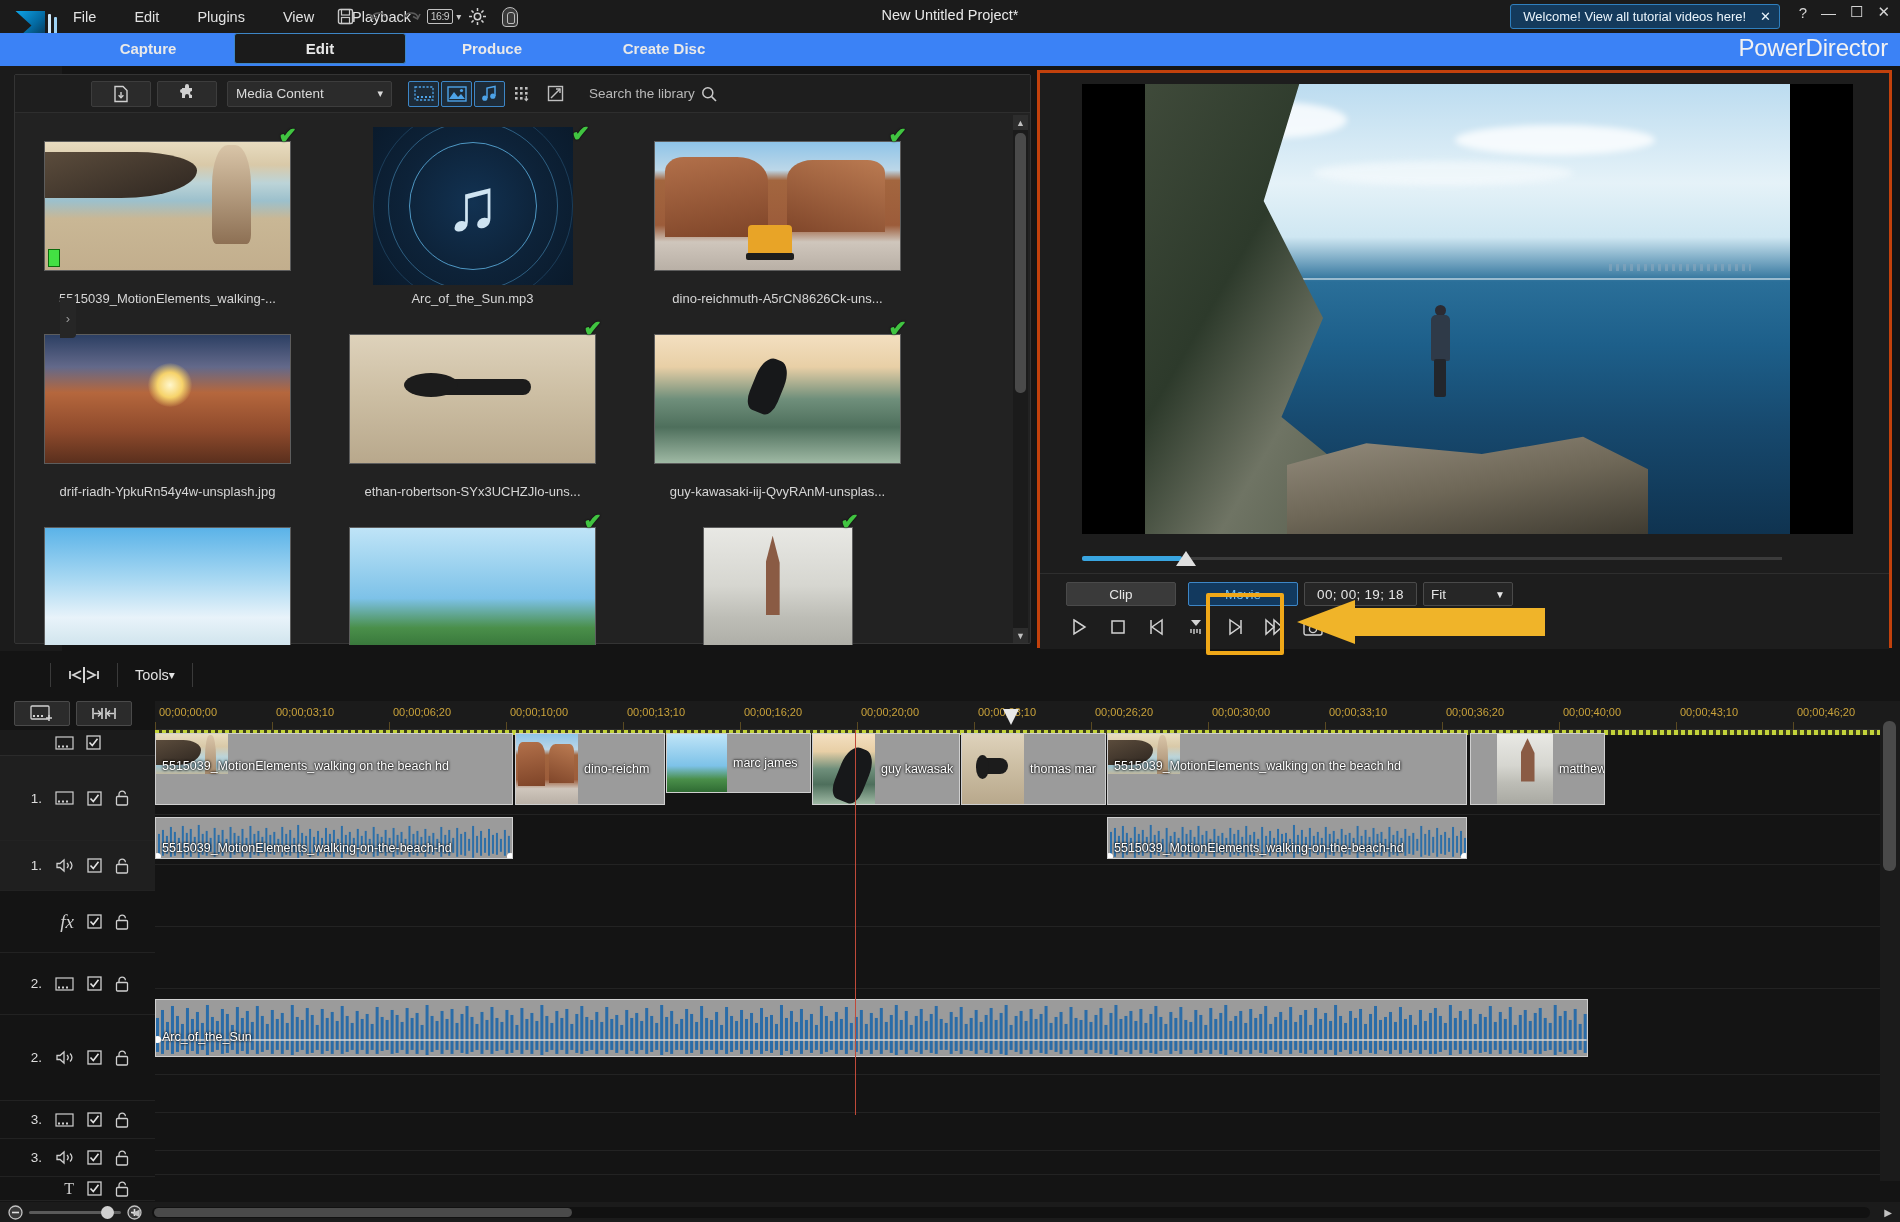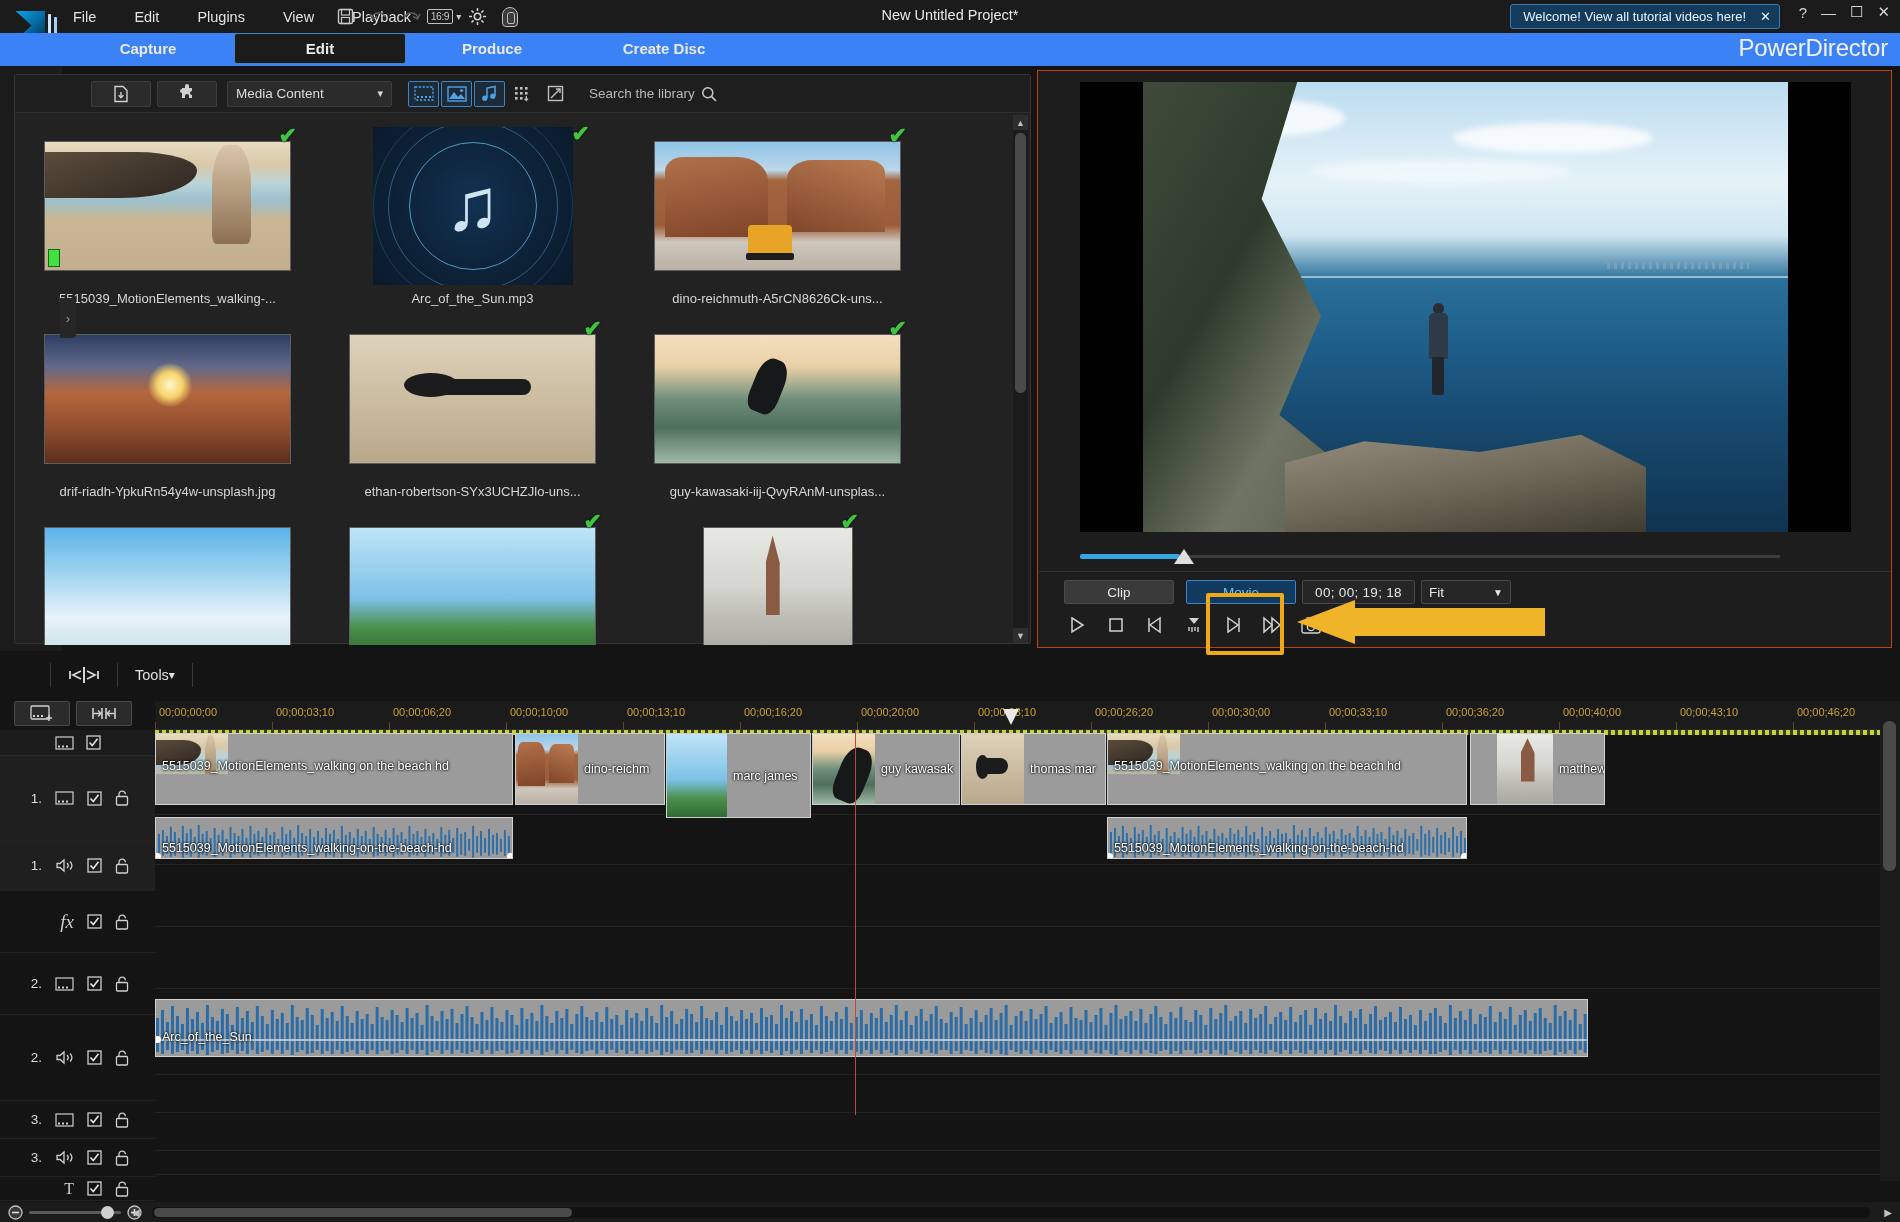--- a/index.html
+++ b/index.html
@@ -201,21 +201,21 @@
   
   .music-art { position:absolute; inset:0; background:radial-gradient(circle at 50% 48%,#123252 0%,#0d2238 55%,#0a1a2b 100%); }
   .ring { position:absolute; left:50%; top:50%; transform:translate(-50%,-50%); border-radius:50%; border:1.5px solid rgba(86,170,222,.45); }
   .r1{width:170px;height:170px;} .r2{width:128px;height:128px;border-color:rgba(100,190,240,.75);}
   .r3{width:200px;height:200px;border-color:rgba(70,140,190,.28);}
   .note { position:absolute; left:50%; top:50%; transform:translate(-50%,-52%); font-size:74px; color:#cfe4f2; }
 
   
   .preview {
     position:absolute; left:1037px; top:70px; width:855px; height:578px;
-    background:#1d1d1d; border:1px solid #c2410c;
+    background:#1d1d1d; border:3px solid #c2410c;
   }
   .pv-video {
     position:absolute; left:42px; top:11px; width:771px; height:450px; background:#000;
   }
   .pv-img { position:absolute; left:63px; top:0; width:645px; height:450px; overflow:hidden;
     background:linear-gradient(180deg,#bcdcf0 0%,#e5f2f8 22%,#cfe7f2 34%,#2a6f99 44%,#1d5f8a 58%,#17496e 76%,#0f3350 100%); }
   .cloud { position:absolute; background:rgba(255,255,255,.78); border-radius:50%; filter:blur(3px); }
   .sea-horizon{ position:absolute; left:0; right:0; top:43%; height:2px; background:rgba(255,255,255,.5); }
   .cliff {
     position:absolute; left:0; top:0; width:46%; height:100%;
@@ -1113,21 +1113,21 @@
           </div>
           <div style="position:absolute;left:0;right:0;bottom:0;height:30px;background:#9b9b9b;"></div>
           <div class="clip-label" style="top:46%;">5515039_MotionElements_walking on the beach hd</div>
         </div>
 
         <div class="clip" style="left:360px;width:150px;height:72px;">
           <div style="position:absolute;left:0;top:0;width:62px;height:100%;" class="art a-desert"></div>
           <div class="clip-label" style="left:68px;">dino-reichm</div>
         </div>
 
-        <div class="clip" style="left:511px;width:145px;height:85px;">
+        <div class="clip" style="left:511px;width:145px;height:60px;">
           <div style="position:absolute;left:0;top:0;width:60px;height:100%;" class="art a-sky2"></div>
           <div class="clip-label" style="left:66px;">marc james</div>
         </div>
 
         <div class="clip" style="left:657px;width:148px;height:72px;">
           <div style="position:absolute;left:0;top:0;width:62px;height:100%;" class="art a-surf"></div>
           <div class="clip-label" style="left:68px;">guy kawasak</div>
         </div>
 
         <div class="clip" style="left:806px;width:145px;height:72px;">

